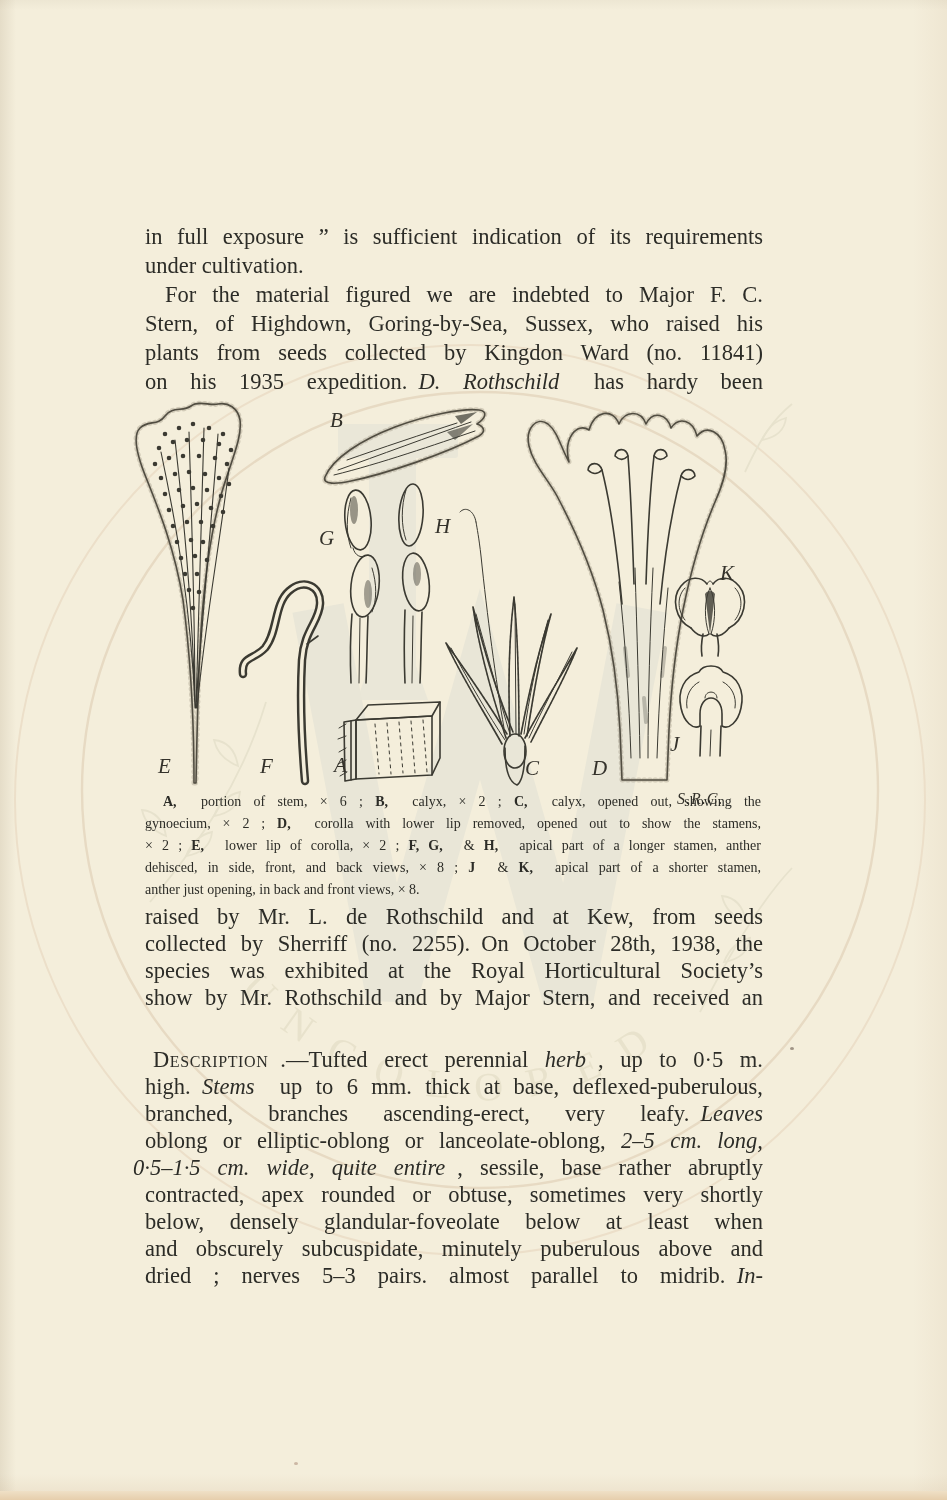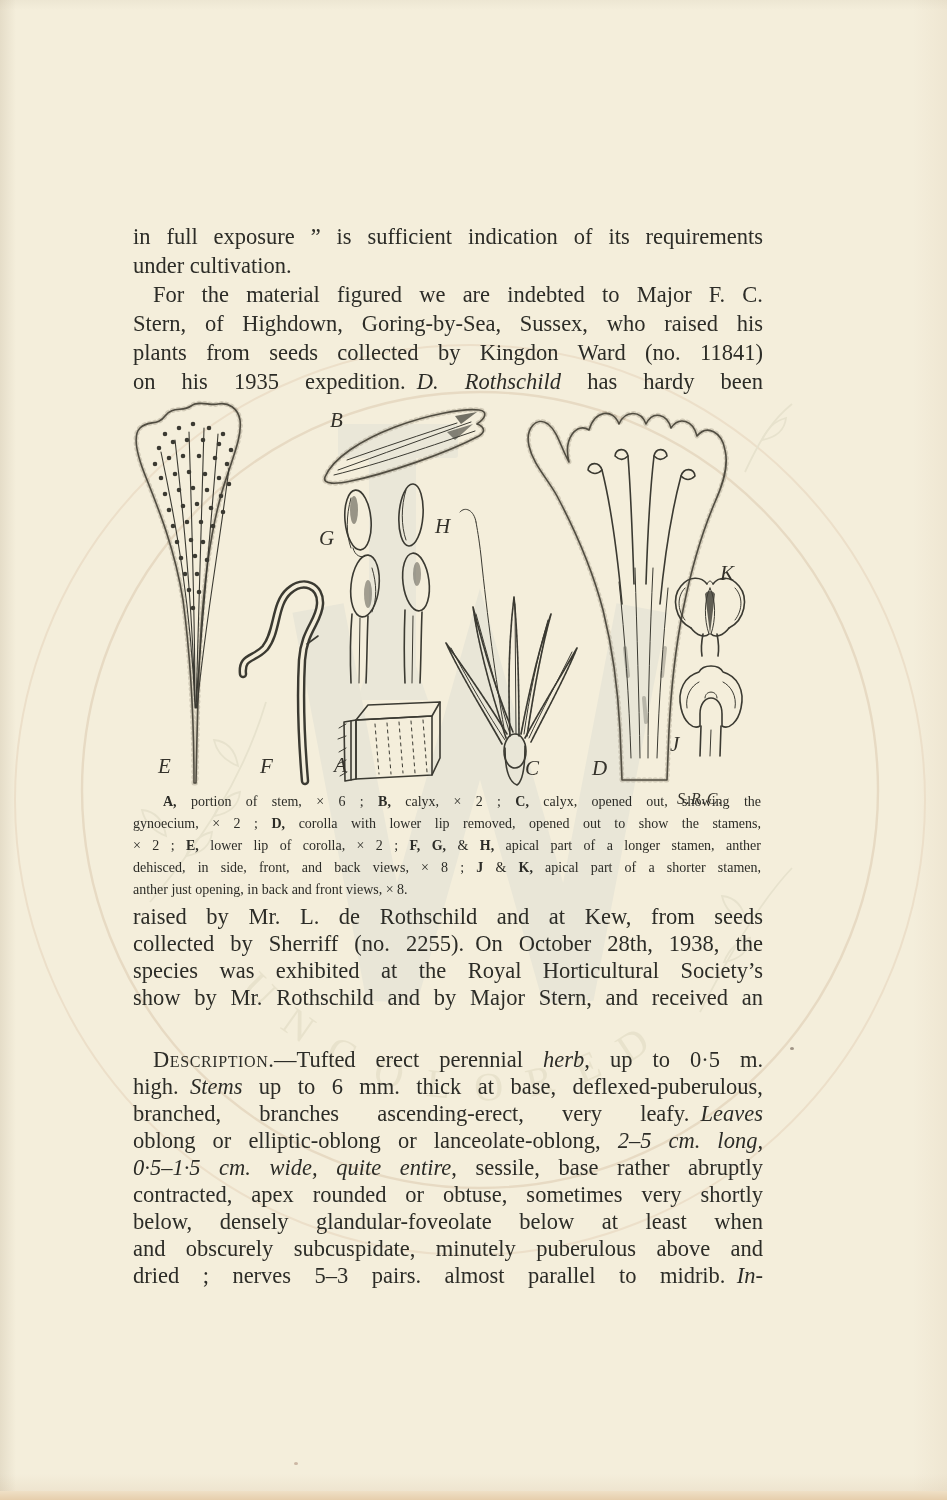--- a/index.html
+++ b/index.html
@@ -23,21 +23,21 @@
   .txtblock{position:absolute;z-index:2;}
   .body-lh29 .tline{line-height:29px;}
   .body-lh27 .tline{line-height:27px;}
   .txtblock{font-size:22.5px;}
   .cap{font-size:14px;}
   .cap .tline{line-height:22px;}
   .tline{white-space:normal;}
   .just{text-align:justify;text-align-last:justify;}
   .ind{text-indent:20px;}
   .cap .ind{text-indent:30px;}
-  .sg-n{font-style:normal;}
+  .sg-n{font-style:normal;margin-left:12px;}
   .sg-i{font-style:italic;}
   .sg-b{font-weight:bold;}
   .sg-sc{font-variant:small-caps;letter-spacing:.6px;}
   #fig-wrap{position:absolute;left:125px;top:398px;width:640px;height:395px;z-index:2;}
   .fig{position:absolute;left:0;top:0;}
   .fig g{stroke:#3b3a32;stroke-width:1.6;fill:none;stroke-linecap:round;stroke-linejoin:round;}
   .fig .thin{stroke-width:1;}
   .fig .vein{stroke-width:1.1;}
   .fig .dots{stroke-width:4.6;stroke-linecap:round;}
   .fig .thick{stroke-width:8.5;}

